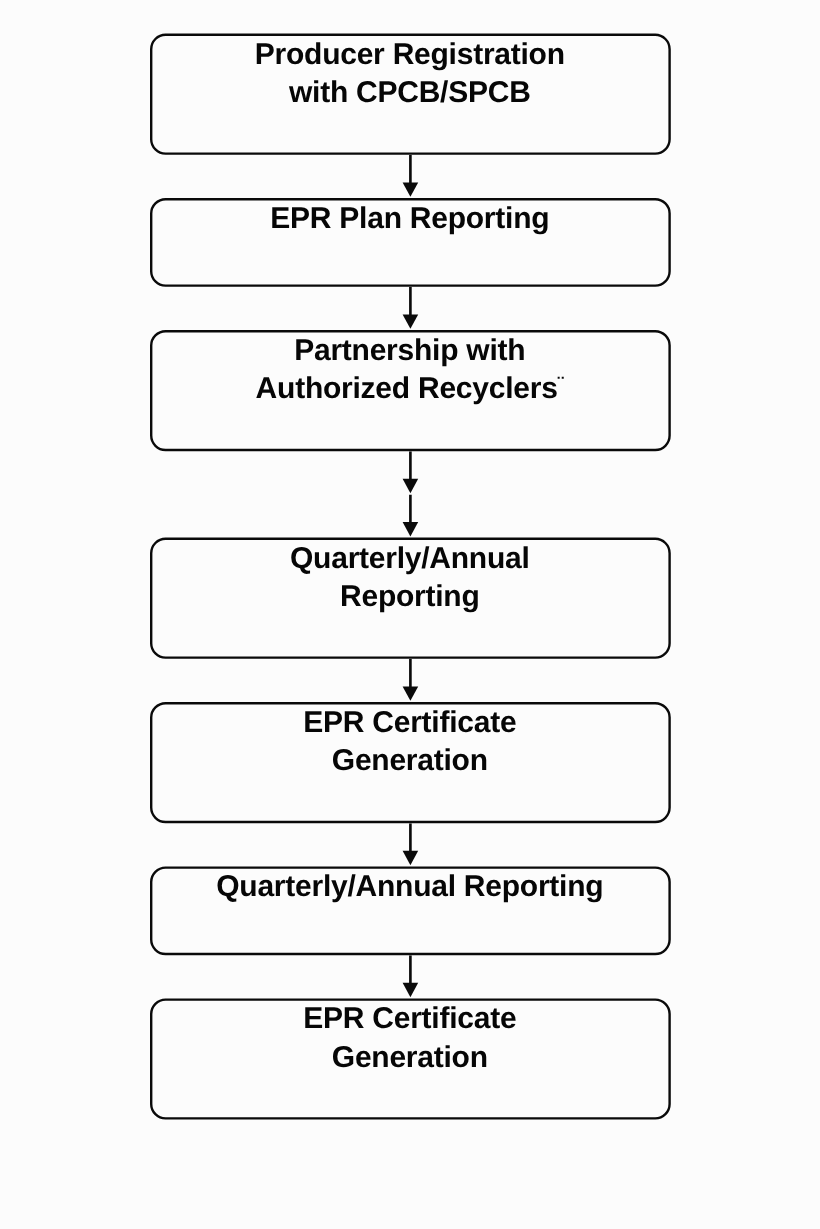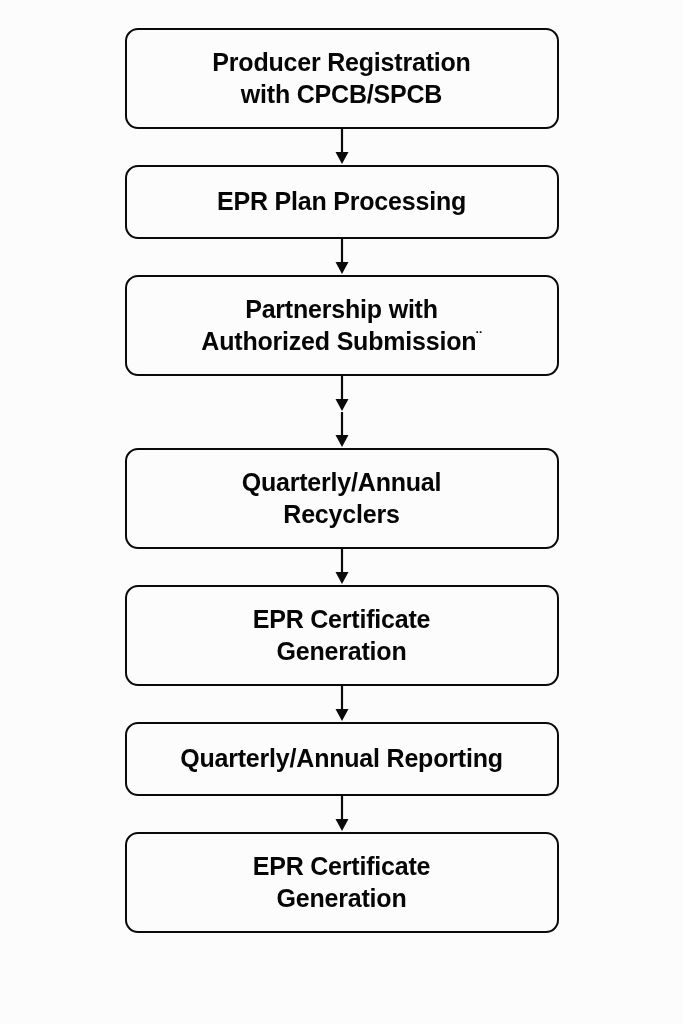--- a/index.html
+++ b/index.html
@@ -23,21 +23,20 @@
     align-items: center;
     padding-top: 28px;
   }
   .node {
     width: 434px;
     box-sizing: border-box;
     border: 2.4px solid #0a0a0a;
     border-radius: 13px;
     background: #fcfcfc;
     display: flex;
-    align-items: center;
     justify-content: center;
     text-align: center;
     color: #060606;
     font-size: 25px;
     font-weight: 600;
     line-height: 1.26;
     letter-spacing: -0.2px;
     padding: 0 14px;
   }
   .node.two-line {
@@ -70,47 +69,47 @@
     <span class="node-label">Producer Registration
 with CPCB/SPCB</span>
   </div>
 
   <svg class="connector" viewBox="0 0 26 36">
     <line x1="13" y1="0" x2="13" y2="26" stroke="#0a0a0a" stroke-width="2.2"></line>
     <polygon points="13,35 6.5,23 19.5,23" fill="#0a0a0a"></polygon>
   </svg>
 
   <div class="node one-line">
-    <span class="node-label">EPR Plan Processing</span>
+    <span class="node-label">EPR Plan Reporting</span>
   </div>
 
   <svg class="connector" viewBox="0 0 26 36">
     <line x1="13" y1="0" x2="13" y2="26" stroke="#0a0a0a" stroke-width="2.2"></line>
     <polygon points="13,35 6.5,23 19.5,23" fill="#0a0a0a"></polygon>
   </svg>
 
   <div class="node two-line">
     <span class="node-label"><span>Partnership with
-Authorized Submission</span><span class="sup-mark">¨</span></span>
+Authorized Recyclers</span><span class="sup-mark">¨</span></span>
   </div>
 
   <svg class="connector" viewBox="0 0 26 36">
     <line x1="13" y1="0" x2="13" y2="26" stroke="#0a0a0a" stroke-width="2.2"></line>
     <polygon points="13,35 6.5,23 19.5,23" fill="#0a0a0a"></polygon>
   </svg>
 
 
   <svg class="connector" viewBox="0 0 26 36">
     <line x1="13" y1="0" x2="13" y2="26" stroke="#0a0a0a" stroke-width="2.2"></line>
     <polygon points="13,35 6.5,23 19.5,23" fill="#0a0a0a"></polygon>
   </svg>
 
   <div class="node two-line">
     <span class="node-label">Quarterly/Annual
-Recyclers</span>
+Reporting</span>
   </div>
 
   <svg class="connector" viewBox="0 0 26 36">
     <line x1="13" y1="0" x2="13" y2="26" stroke="#0a0a0a" stroke-width="2.2"></line>
     <polygon points="13,35 6.5,23 19.5,23" fill="#0a0a0a"></polygon>
   </svg>
 
   <div class="node two-line">
     <span class="node-label">EPR Certificate
 Generation</span>

